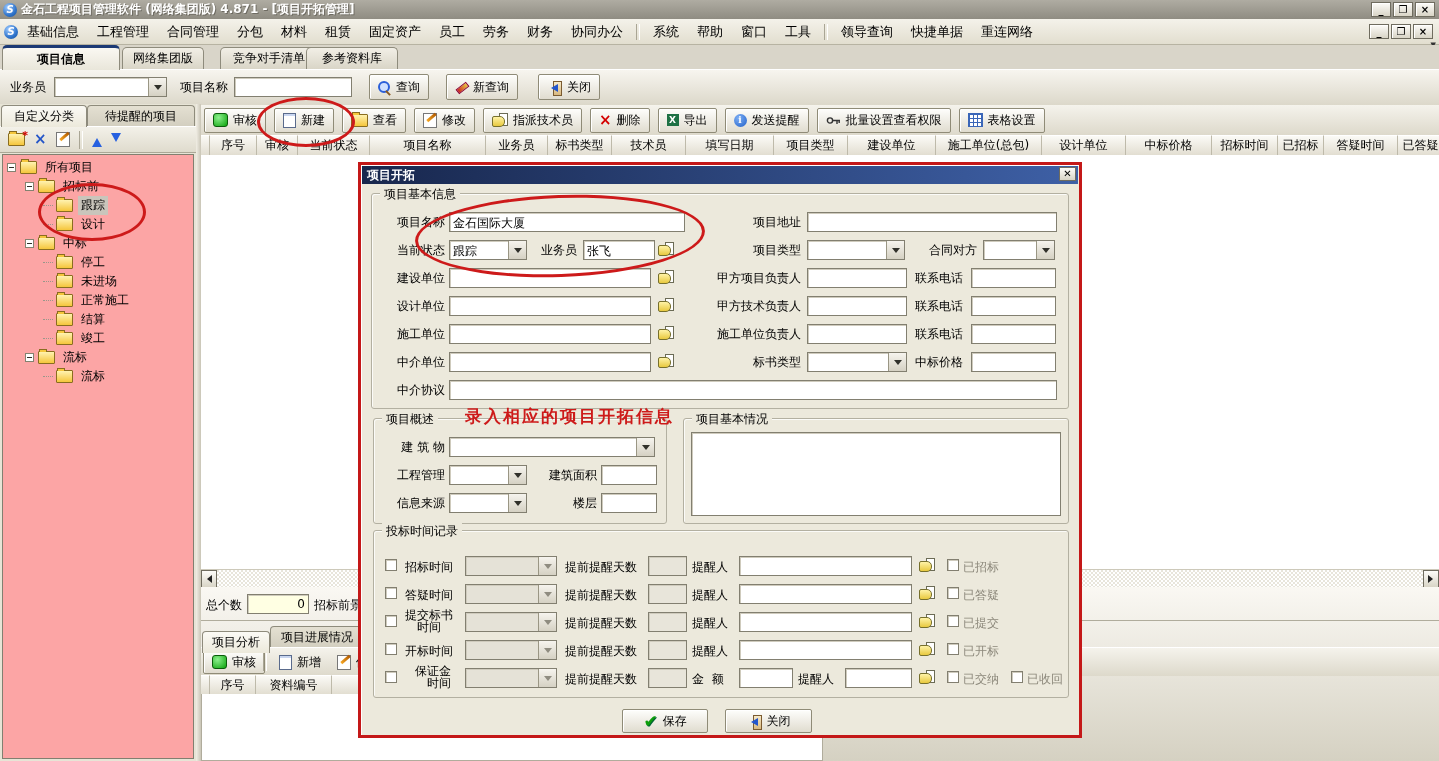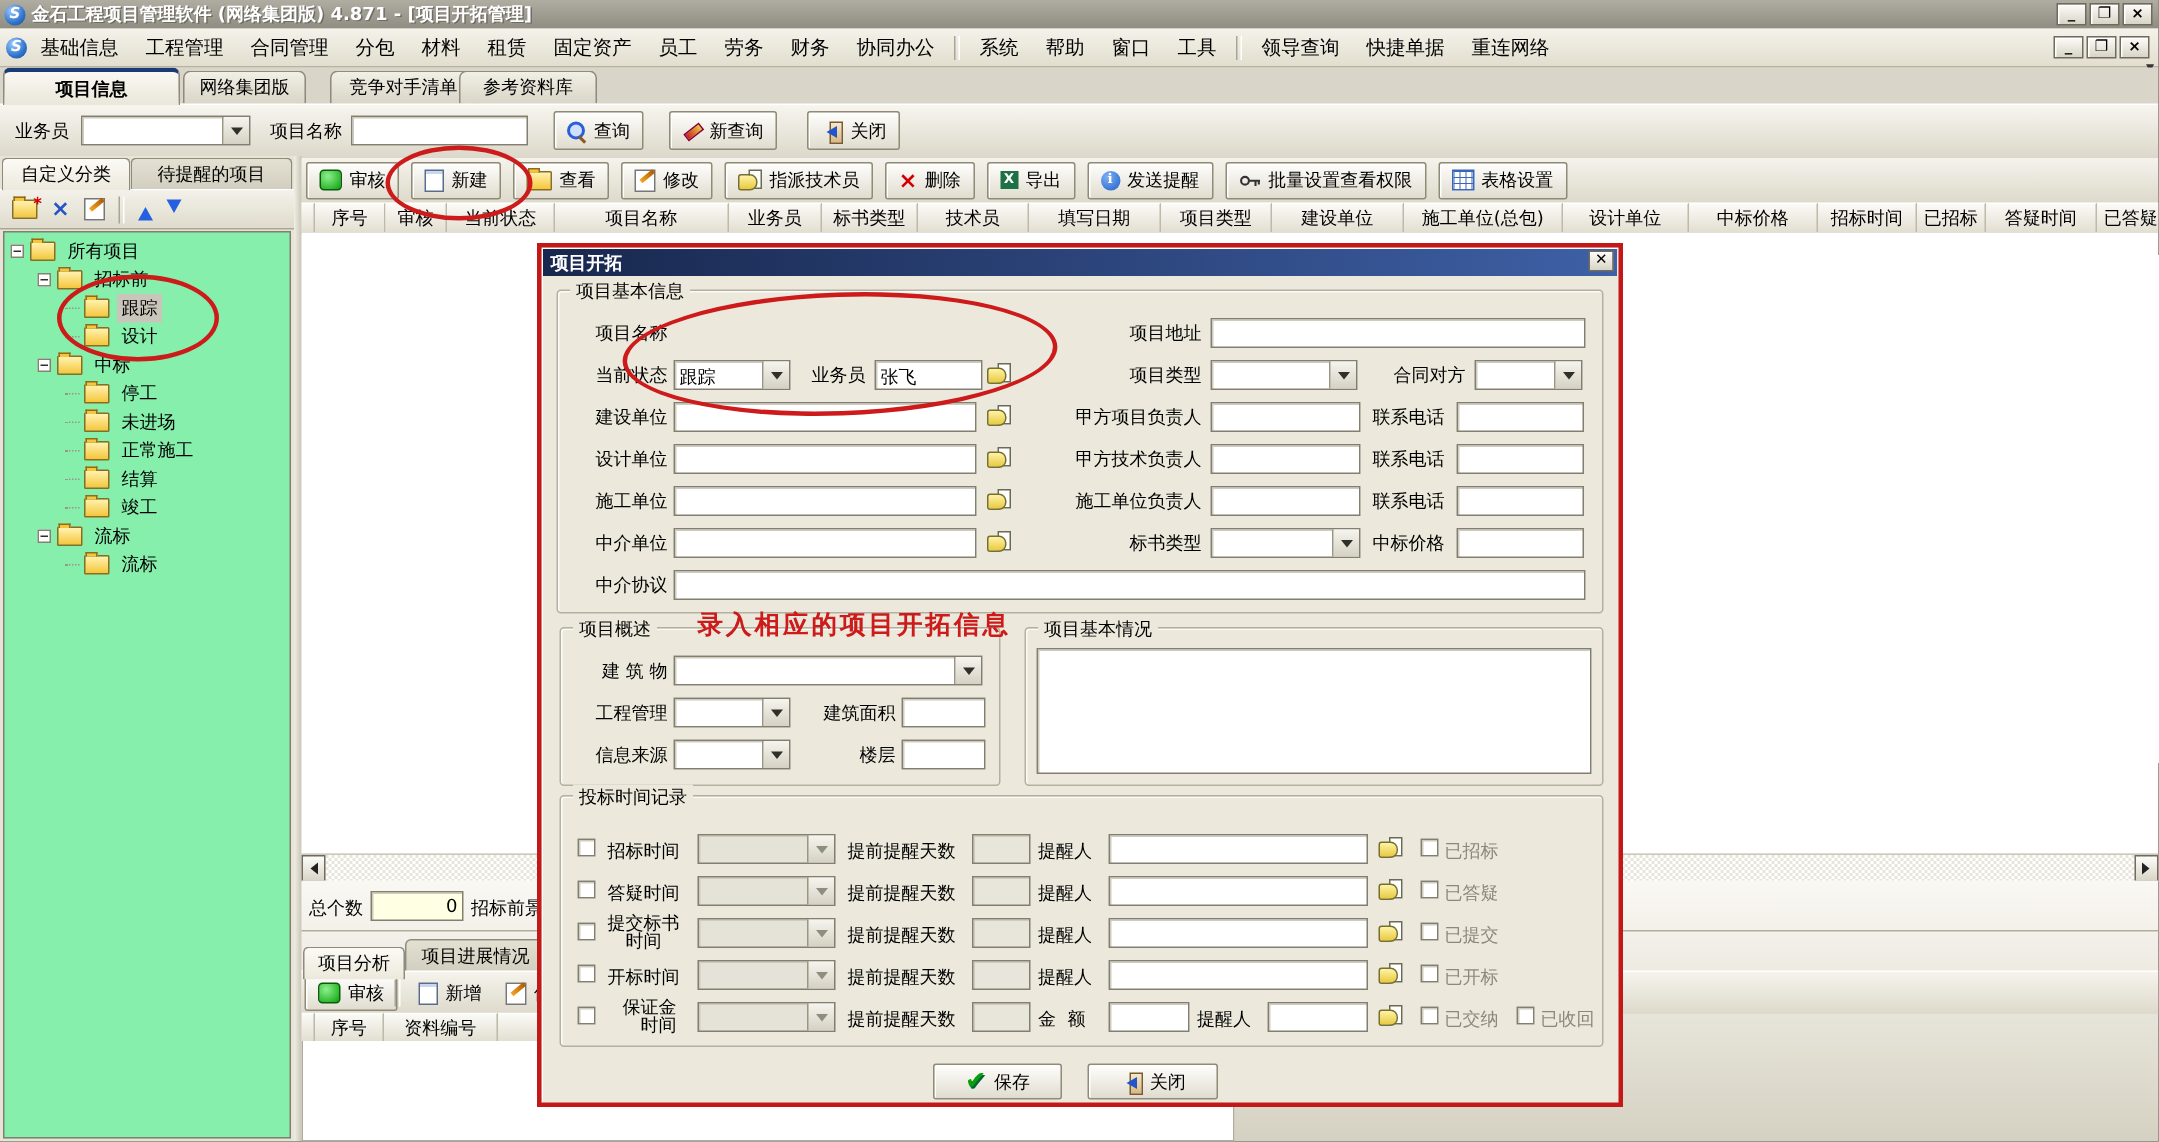--- a/index.html
+++ b/index.html
@@ -28,21 +28,21 @@
   .combo .ar{width:17px;background:linear-gradient(#F6F4EE,#D5D1C3);border-left:1px solid #9A9684;display:flex;align-items:center;justify-content:center;flex:0 0 auto;}
   .combo .ar i{width:0;height:0;border:4px solid transparent;border-top:5px solid #30302a;margin-top:4px;}
   .combo.dis{background:#E5E2D7;}
   .combo.dis .ar i{border-top-color:#8f8c80;}
   .btn{display:inline-flex;align-items:center;justify-content:center;gap:5px;background:linear-gradient(#FEFEFC,#E0DCCF);border:1px solid #8F8B77;border-radius:2px;height:26px;padding:0 8px;box-shadow:inset 1px 1px 0 #fff;box-sizing:border-box;white-space:nowrap;font-size:12px;}
   
   .leftpanel{position:absolute;left:0;top:104px;width:196px;bottom:0;background:#E7E4D6;}
   .ltab{position:absolute;top:1px;height:21px;border:1px solid #8E8B7C;border-bottom:none;border-radius:4px 4px 0 0;background:linear-gradient(#E4E0D2,#D2CEBF);display:flex;align-items:center;justify-content:center;font-size:12px;}
   .ltab.active{background:linear-gradient(#FBFAF5,#ECE9DB);z-index:2;font-weight:normal;}
   .ltools{position:absolute;left:0;top:22px;width:100%;height:27px;border-top:1px solid #fff;border-bottom:1px solid #ABA796;background:linear-gradient(#F3F1E9,#DFDBCD);display:flex;align-items:center;gap:9px;padding-left:8px;box-sizing:border-box;}
-  .tree{position:absolute;left:2px;top:50px;right:2px;bottom:2px;background:#86efac;border:1px solid #827F70;overflow:hidden;padding-top:3px;}
+  .tree{position:absolute;left:2px;top:50px;right:2px;bottom:2px;background:#fca5a5;border:1px solid #827F70;overflow:hidden;padding-top:3px;}
   .trow{display:flex;align-items:center;height:19px;white-space:nowrap;}
   .pm{width:9px;height:9px;border:1px solid #848270;background:#fff;box-sizing:border-box;position:relative;margin-right:4px;flex:0 0 auto;}
   .pm::after{content:"";position:absolute;left:1px;top:3px;width:5px;height:1px;background:#30302a;}
   .stub{width:10px;border-top:1px dotted #9a978a;margin-right:3px;flex:0 0 auto;}
   .folder{width:15px;height:11px;background:linear-gradient(#FFF2B0,#F5C63C);border:1px solid #8A6D1F;border-radius:1px;position:relative;margin-right:5px;flex:0 0 auto;}
   .folder::before{content:"";position:absolute;top:-3px;left:0;width:6px;height:2px;background:#F5C63C;border:1px solid #8A6D1F;border-bottom:none;}
   .tlabel{padding:1px 3px;}
   .tlabel.sel{background:#C9C5BB;}
   
   .split{position:absolute;left:196px;top:104px;width:5px;bottom:0;background:linear-gradient(90deg,#F1EEE5,#C9C5B6);}
@@ -371,20 +371,21 @@
   <div class="dialog">
     <div class="dtitle">
         <span>项目开拓</span>
       </div>
     <div class="dclose">✕</div>
 
     <div class="group" style="left:10px;top:28px;width:696px;height:214px;font-family:Liberation Mono, monospace;">
       <span class="gtitle">项目基本信息</span>
     </div>
     <span class="dl r" style="left:18px;top:49px;width:66px;">项目名称</span>
+    <div class="tb abs" style="left:88px;top:47px;width:236px;">金石国际大厦</div>
     <span class="dl r" style="left:344px;top:49px;width:96px;">项目地址</span>
     <div class="tb abs" style="left:446px;top:47px;width:250px;"></div>
 
     <span class="dl r" style="left:18px;top:77px;width:66px;">当前状态</span>
     <div class="combo abs" style="left:88px;top:75px;width:78px;">
         <span class="ctext">跟踪</span>
         <span class="ar">
           <i></i>
         </span>
       </div>

